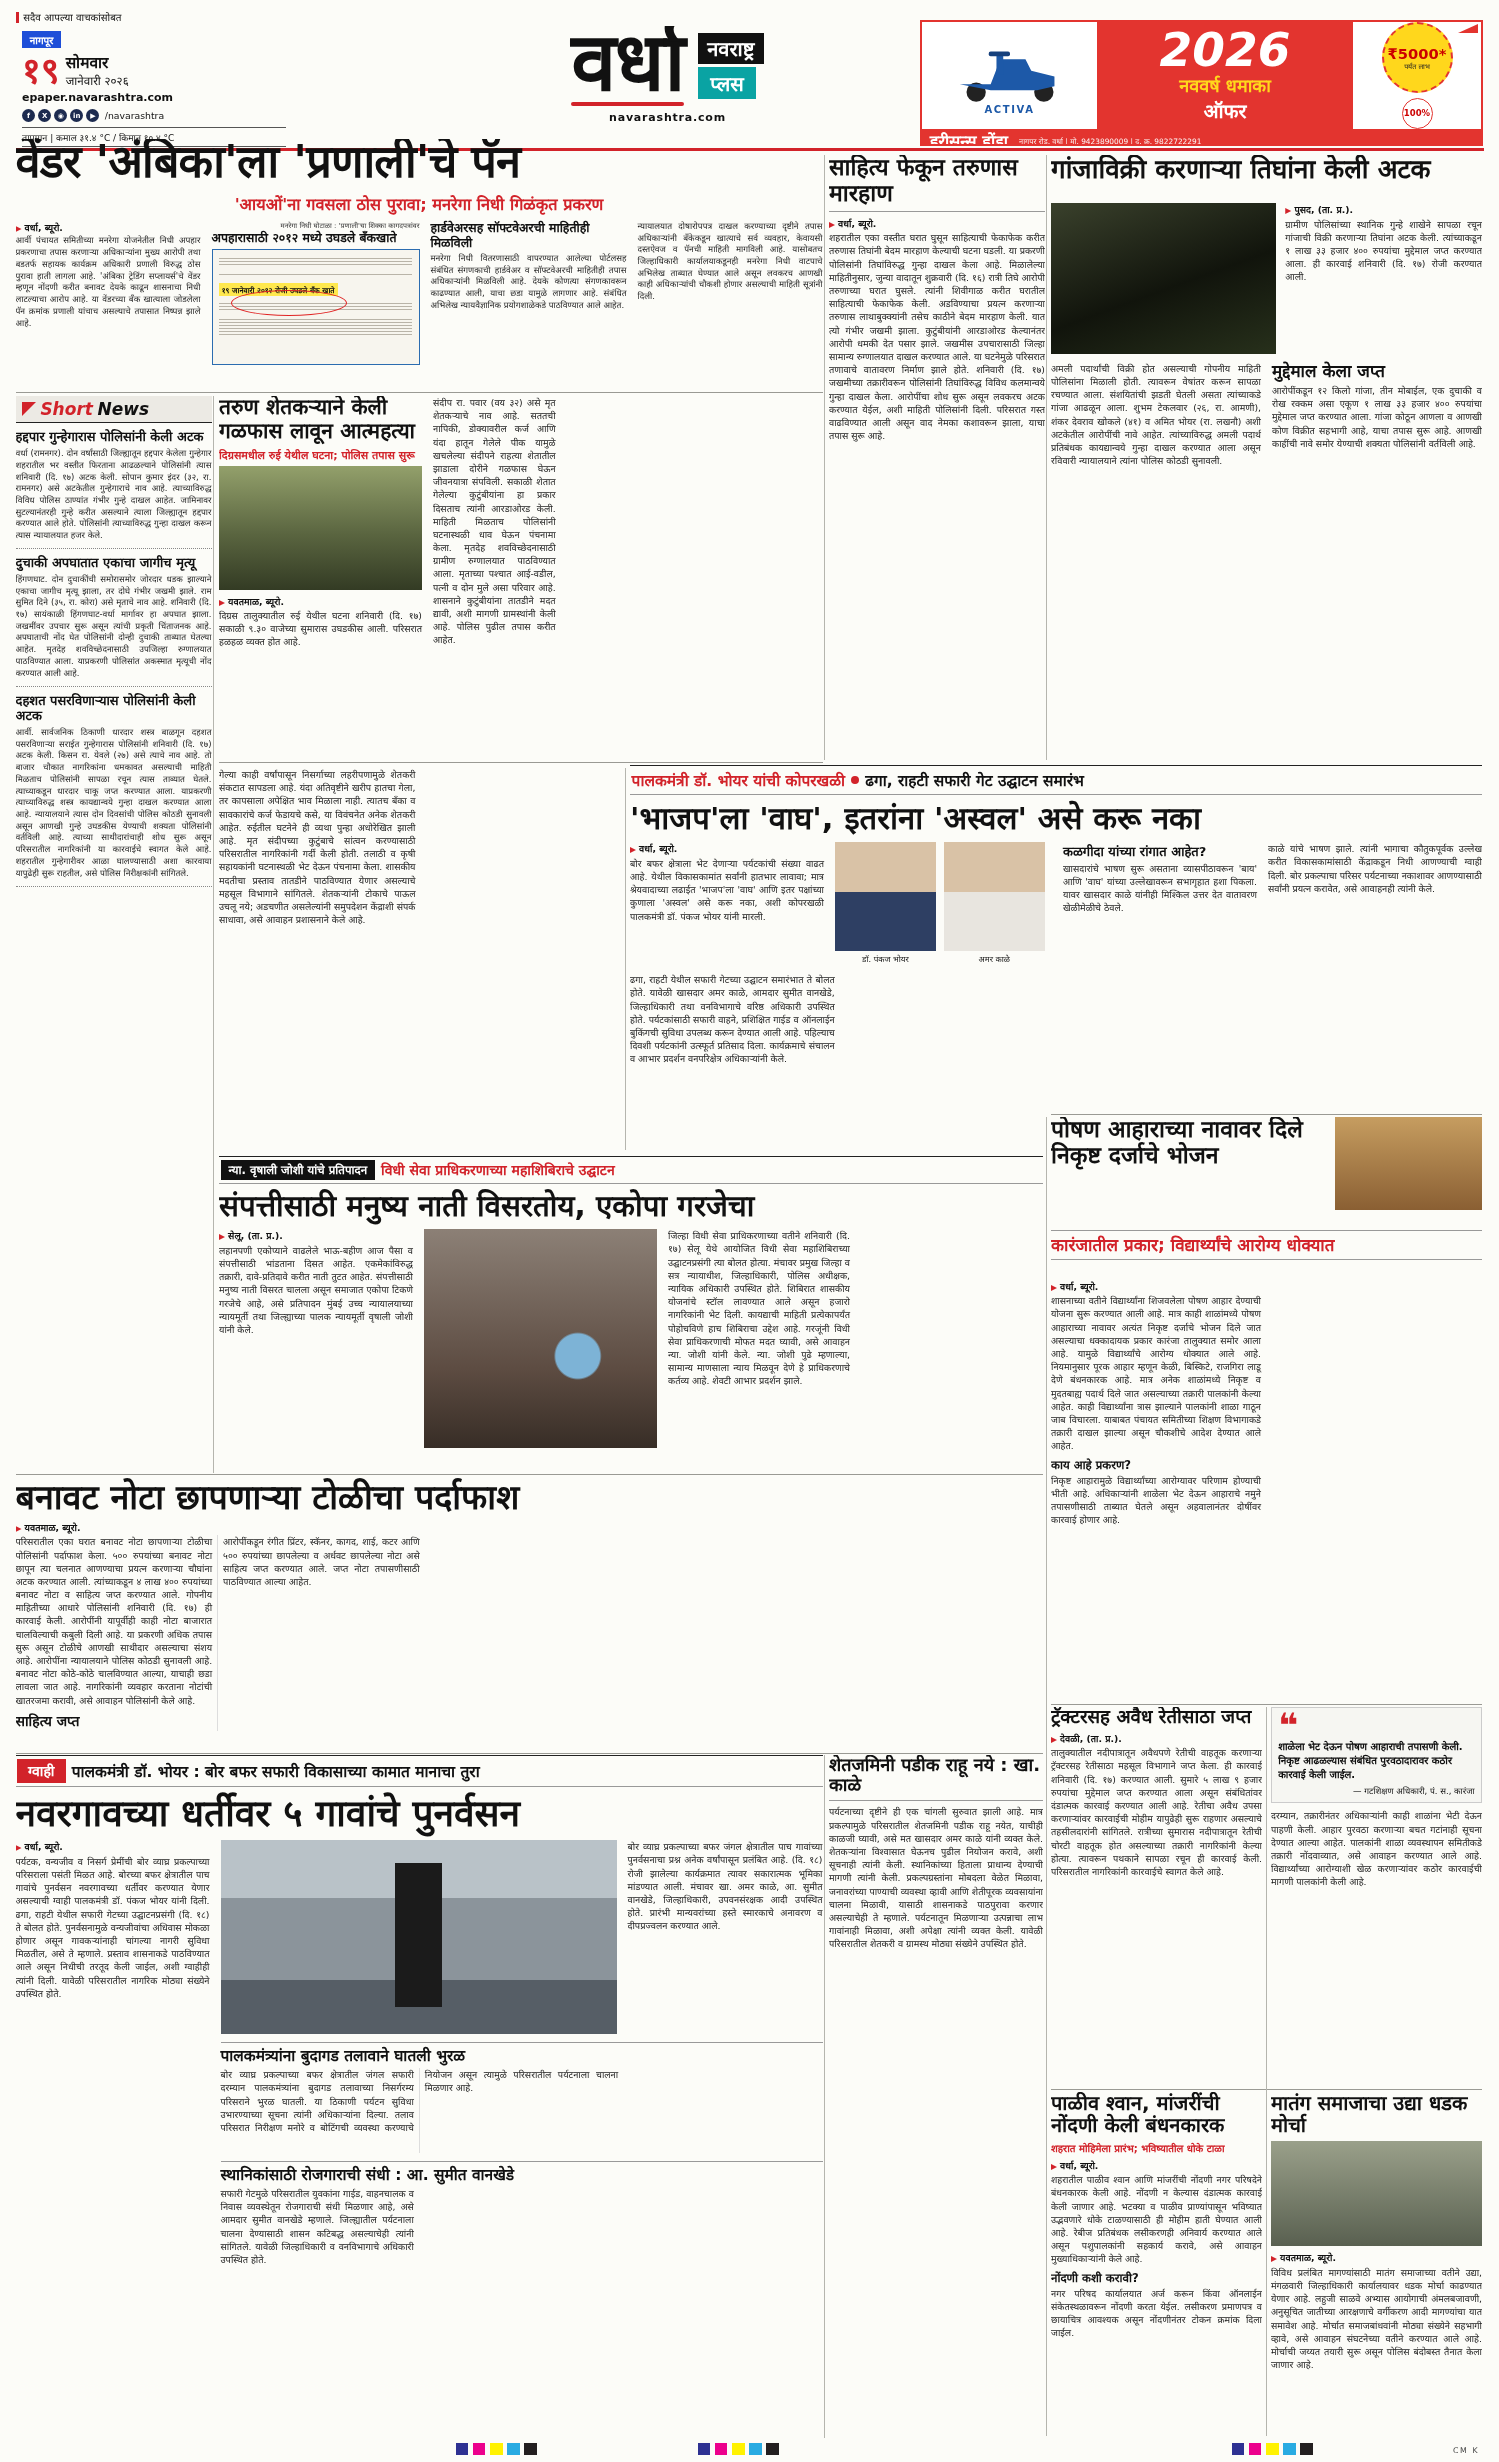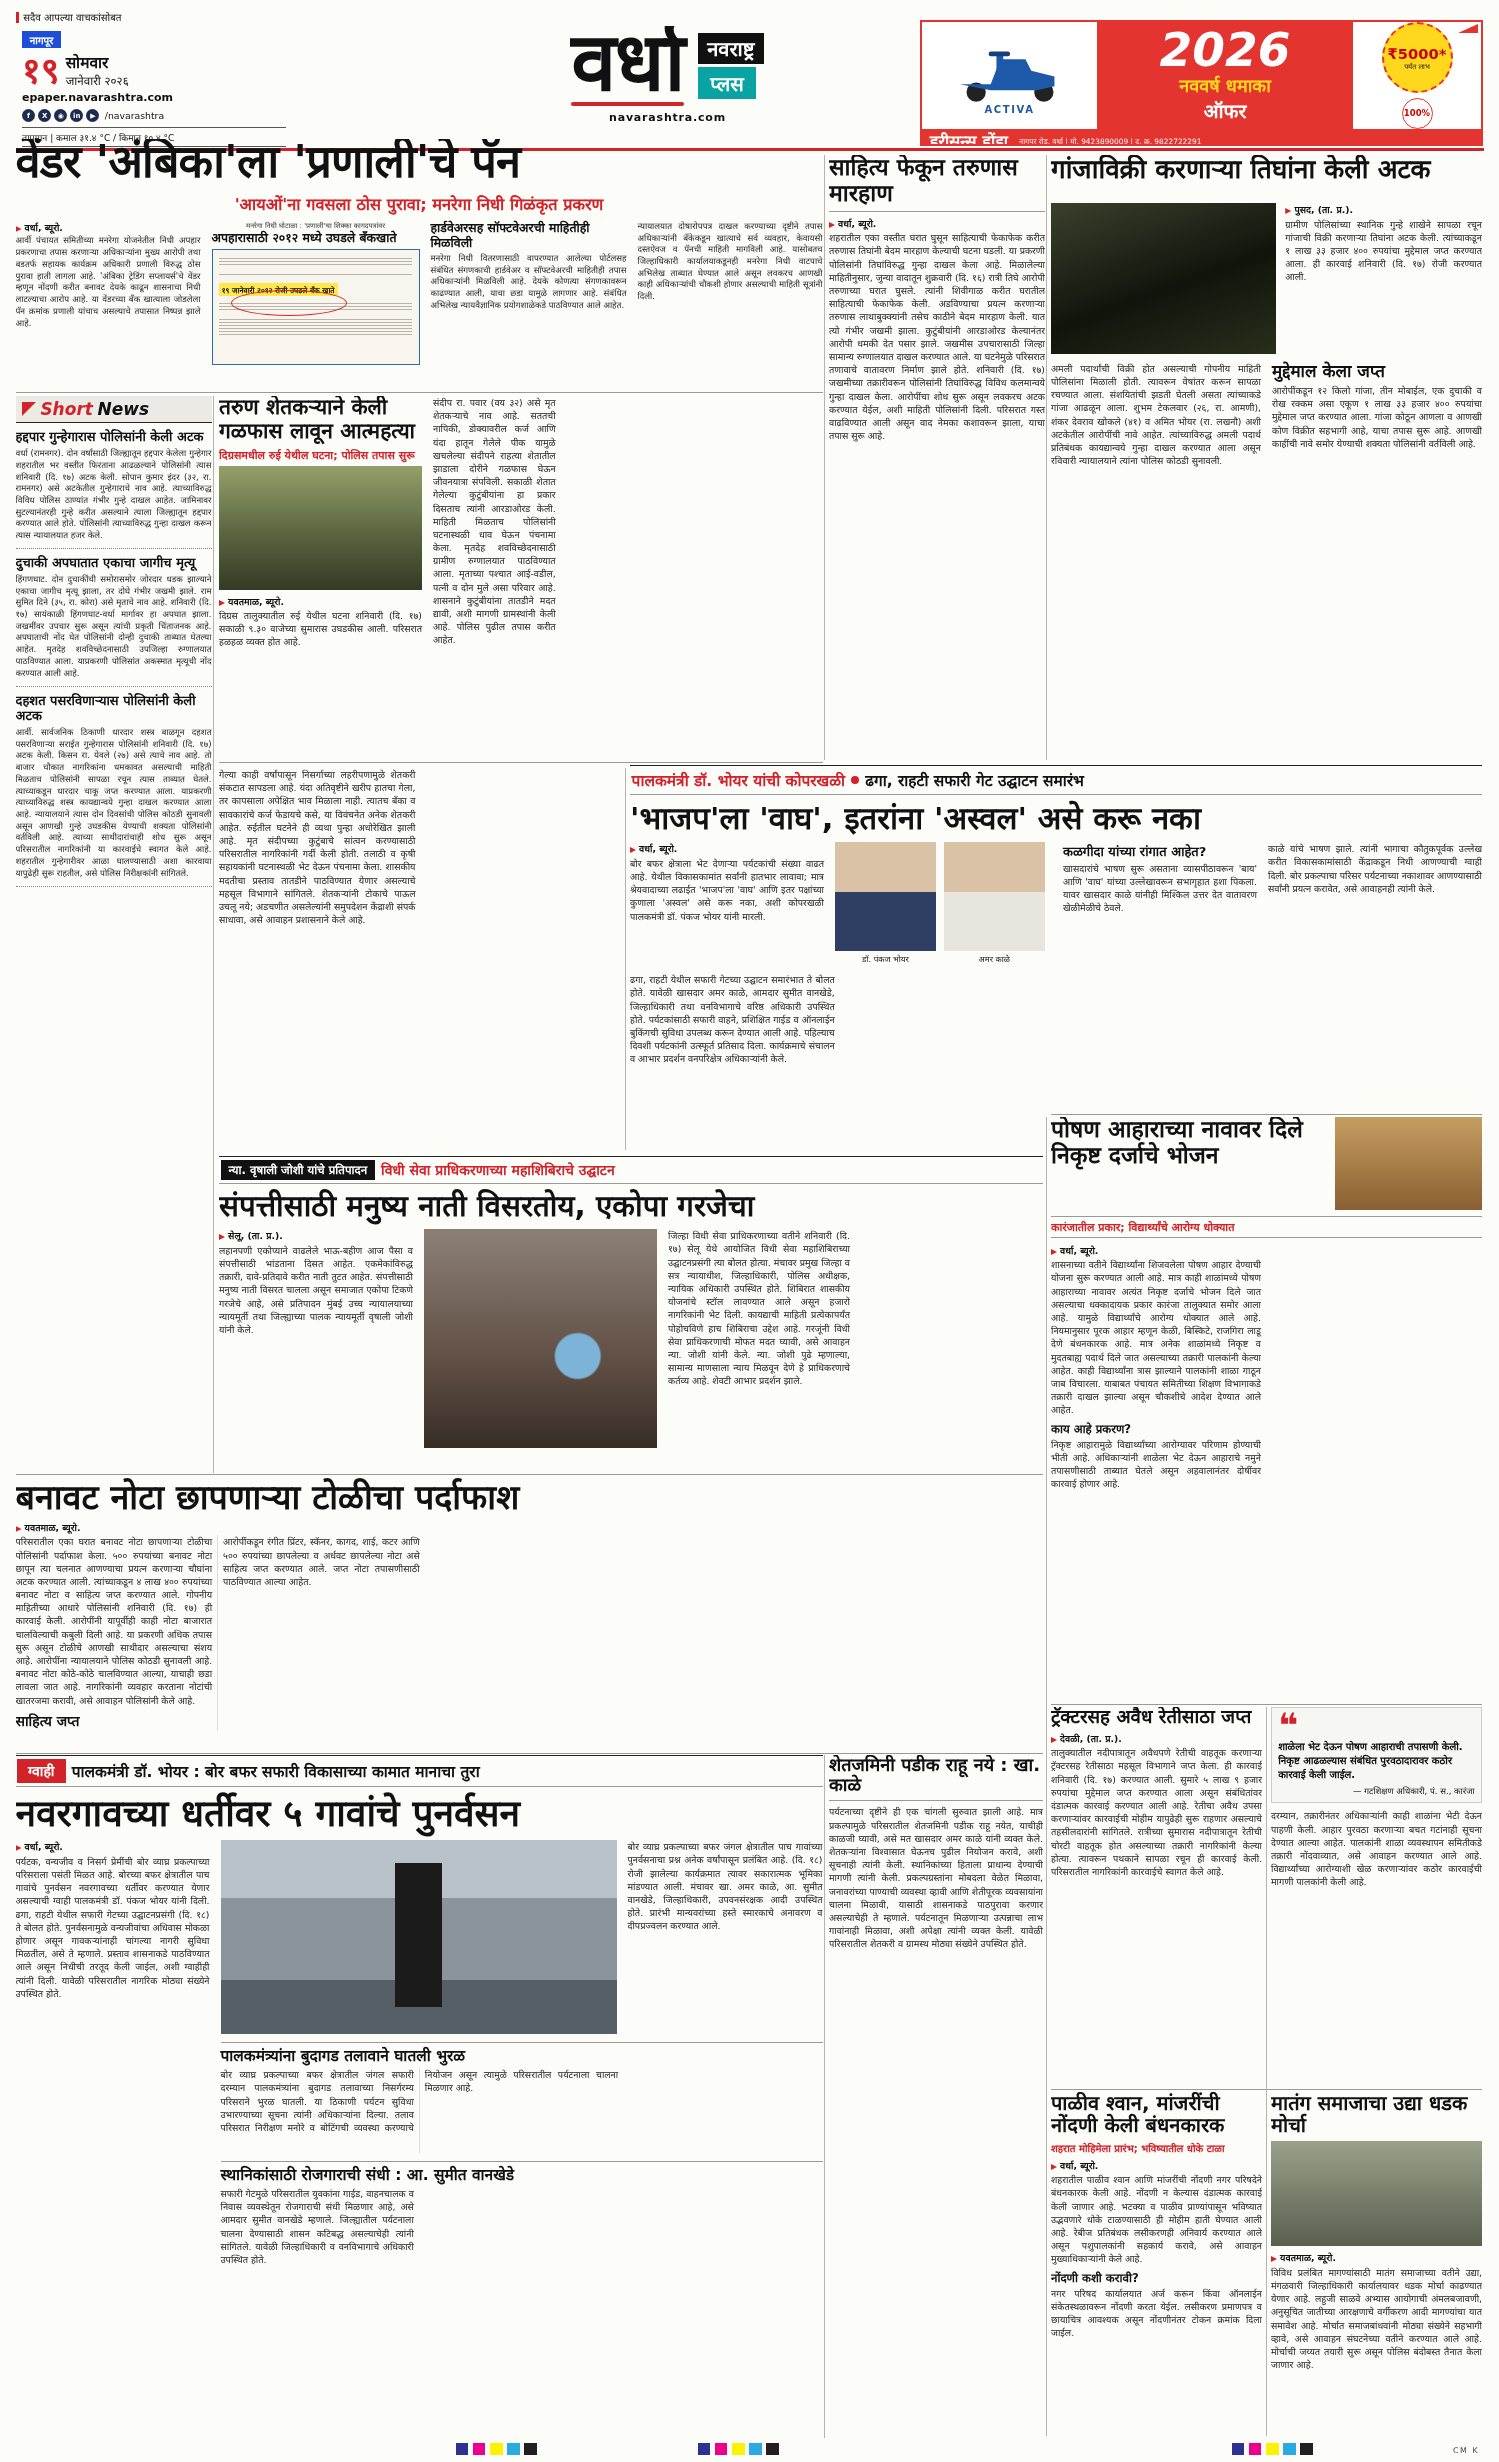--- a/index.html
+++ b/index.html
@@ -50,21 +50,21 @@
   .burst .p{color:#c00;font-weight:900;font-size:14.7px}
   .burst .pn{font-size:7px;color:#222}
   .badge{width:31px;height:31px;border:1.6px solid #e3342f;border-radius:50%;color:#c00;font-size:8.5px;font-weight:800;display:flex;align-items:center;justify-content:center}
   .wing{position:absolute;top:1.6px;right:3.1px;width:0;height:0;border-left:20px solid transparent;border-bottom:9.3px solid #e3342f}
   .ad-strip{background:#e3342f;color:#fff;display:flex;align-items:center;gap:11px;padding:1.6px 7.8px}
   .dealer{font-size:16.3px;font-weight:900;white-space:nowrap}
   .addr{font-size:7.4px;opacity:.95}
   .red-rule{position:absolute;left:15.5px;top:148px;width:1468px;height:3.1px;background:#d2232a}
   
   .inset-head{font-size:12.4px;font-weight:800;line-height:1.2;margin-bottom:2.3px}
-  .inset-cap{font-size:7px;text-align:center;color:#333;margin-bottom:1.6px}
+  .inset-cap{font-size:7px;text-align:right;color:#333;margin-bottom:1.6px}
   .clipping{border:1.6px solid #2b6cb0;background:#f7f5ee;height:116px;position:relative;padding:6.2px}
   .clip-lines{height:20px;background:repeating-linear-gradient(#f7f5ee 0 2.3px,#b9b4a8 2.3px 3.1px);margin-bottom:4.7px}
   .clip-hl{background:#ffe84d;font-size:7.4px;font-weight:bold;padding:1.6px 3.1px;display:inline-block}
   .clip-circle{position:absolute;left:18.6px;top:40px;width:116px;height:26px;border:1.6px solid #e02424;border-radius:50%}
   
   .strip{display:flex;align-items:center;gap:6.2px;border-top:1.6px solid #222;border-bottom:0.8px solid #999;padding:3.1px 1.6px}
   .dot{width:7.8px;height:7.8px;border-radius:50%;background:#d2232a;flex:0 0 auto}
   .strip-redtxt{color:#d2232a;font-weight:800;font-size:15.5px;white-space:nowrap}
   .strip-blktxt{font-weight:800;font-size:15.5px;white-space:nowrap}
   .tagbox{background:#d2232a;color:#fff;font-weight:800;font-size:14px;padding:2.3px 11px;flex:0 0 auto}
@@ -307,21 +307,21 @@
       <div class="photo ph-sampatti" style="height:100%"></div>
       <div class="body-txt cols2">जिल्हा विधी सेवा प्राधिकरणाच्या वतीने शनिवारी (दि. १७) सेलू येथे आयोजित विधी सेवा महाशिबिराच्या उद्घाटनप्रसंगी त्या बोलत होत्या. मंचावर प्रमुख जिल्हा व सत्र न्यायाधीश, जिल्हाधिकारी, पोलिस अधीक्षक, न्यायिक अधिकारी उपस्थित होते. शिबिरात शासकीय योजनांचे स्टॉल लावण्यात आले असून हजारो नागरिकांनी भेट दिली. कायद्याची माहिती प्रत्येकापर्यंत पोहोचविणे हाच शिबिराचा उद्देश आहे. गरजूंनी विधी सेवा प्राधिकरणाची मोफत मदत घ्यावी, असे आवाहन न्या. जोशी यांनी केले. न्या. जोशी पुढे म्हणाल्या, सामान्य माणसाला न्याय मिळवून देणे हे प्राधिकरणाचे कर्तव्य आहे. शेवटी आभार प्रदर्शन झाले.</div>
     </div>
   </section>
 
   <section class="blk" style="left:1051px;top:1117px;width:431px;height:585px">
     <div style="display:flex;gap:9.3px">
       <h2 class="h2" style="font-size:23px;flex:1">पोषण आहाराच्या नावावर दिले निकृष्ट दर्जाचे भोजन</h2>
       <div class="photo ph-poshan" style="width:147px;height:93px;flex:0 0 auto"></div>
     </div>
-    <div class="kicker-red" style="font-size:11px;border-top:0.8px solid #999;border-bottom:0.8px solid #999;padding:2.3px 0;margin:6px 0">कारंजातील प्रकार; विद्यार्थ्यांचे आरोग्य धोक्यात</div>
+    <div class="kicker-red" style="font-size:17px;border-top:0.8px solid #999;border-bottom:0.8px solid #999;padding:2.3px 0;margin:20px 0">कारंजातील प्रकार; विद्यार्थ्यांचे आरोग्य धोक्यात</div>
     <div class="byline"><span class="arr">▶</span><span>वर्धा, ब्यूरो.</span></div>
     <div class="cols2" style="height:404px">
       <p class="body-txt">शासनाच्या वतीने विद्यार्थ्यांना शिजवलेला पोषण आहार देण्याची योजना सुरू करण्यात आली आहे. मात्र काही शाळांमध्ये पोषण आहाराच्या नावावर अत्यंत निकृष्ट दर्जाचे भोजन दिले जात असल्याचा धक्कादायक प्रकार कारंजा तालुक्यात समोर आला आहे. यामुळे विद्यार्थ्यांचे आरोग्य धोक्यात आले आहे. नियमानुसार पूरक आहार म्हणून केळी, बिस्किटे, राजगिरा लाडू देणे बंधनकारक आहे. मात्र अनेक शाळांमध्ये निकृष्ट व मुदतबाह्य पदार्थ दिले जात असल्याच्या तक्रारी पालकांनी केल्या आहेत. काही विद्यार्थ्यांना त्रास झाल्याने पालकांनी शाळा गाठून जाब विचारला. याबाबत पंचायत समितीच्या शिक्षण विभागाकडे तक्रारी दाखल झाल्या असून चौकशीचे आदेश देण्यात आले आहेत.</p>
       <h4 class="h4sub">काय आहे प्रकरण?</h4>
       <p class="body-txt">निकृष्ट आहारामुळे विद्यार्थ्यांच्या आरोग्यावर परिणाम होण्याची भीती आहे. अधिकाऱ्यांनी शाळेला भेट देऊन आहाराचे नमुने तपासणीसाठी ताब्यात घेतले असून अहवालानंतर दोषींवर कारवाई होणार आहे.</p>
     </div>
   </section>
 
   <section class="blk" style="left:15.5px;top:1478px;width:1027px;height:273px">
     <h1 class="h2" style="font-size:34px">बनावट नोटा छापणाऱ्या टोळीचा पर्दाफाश</h1>

